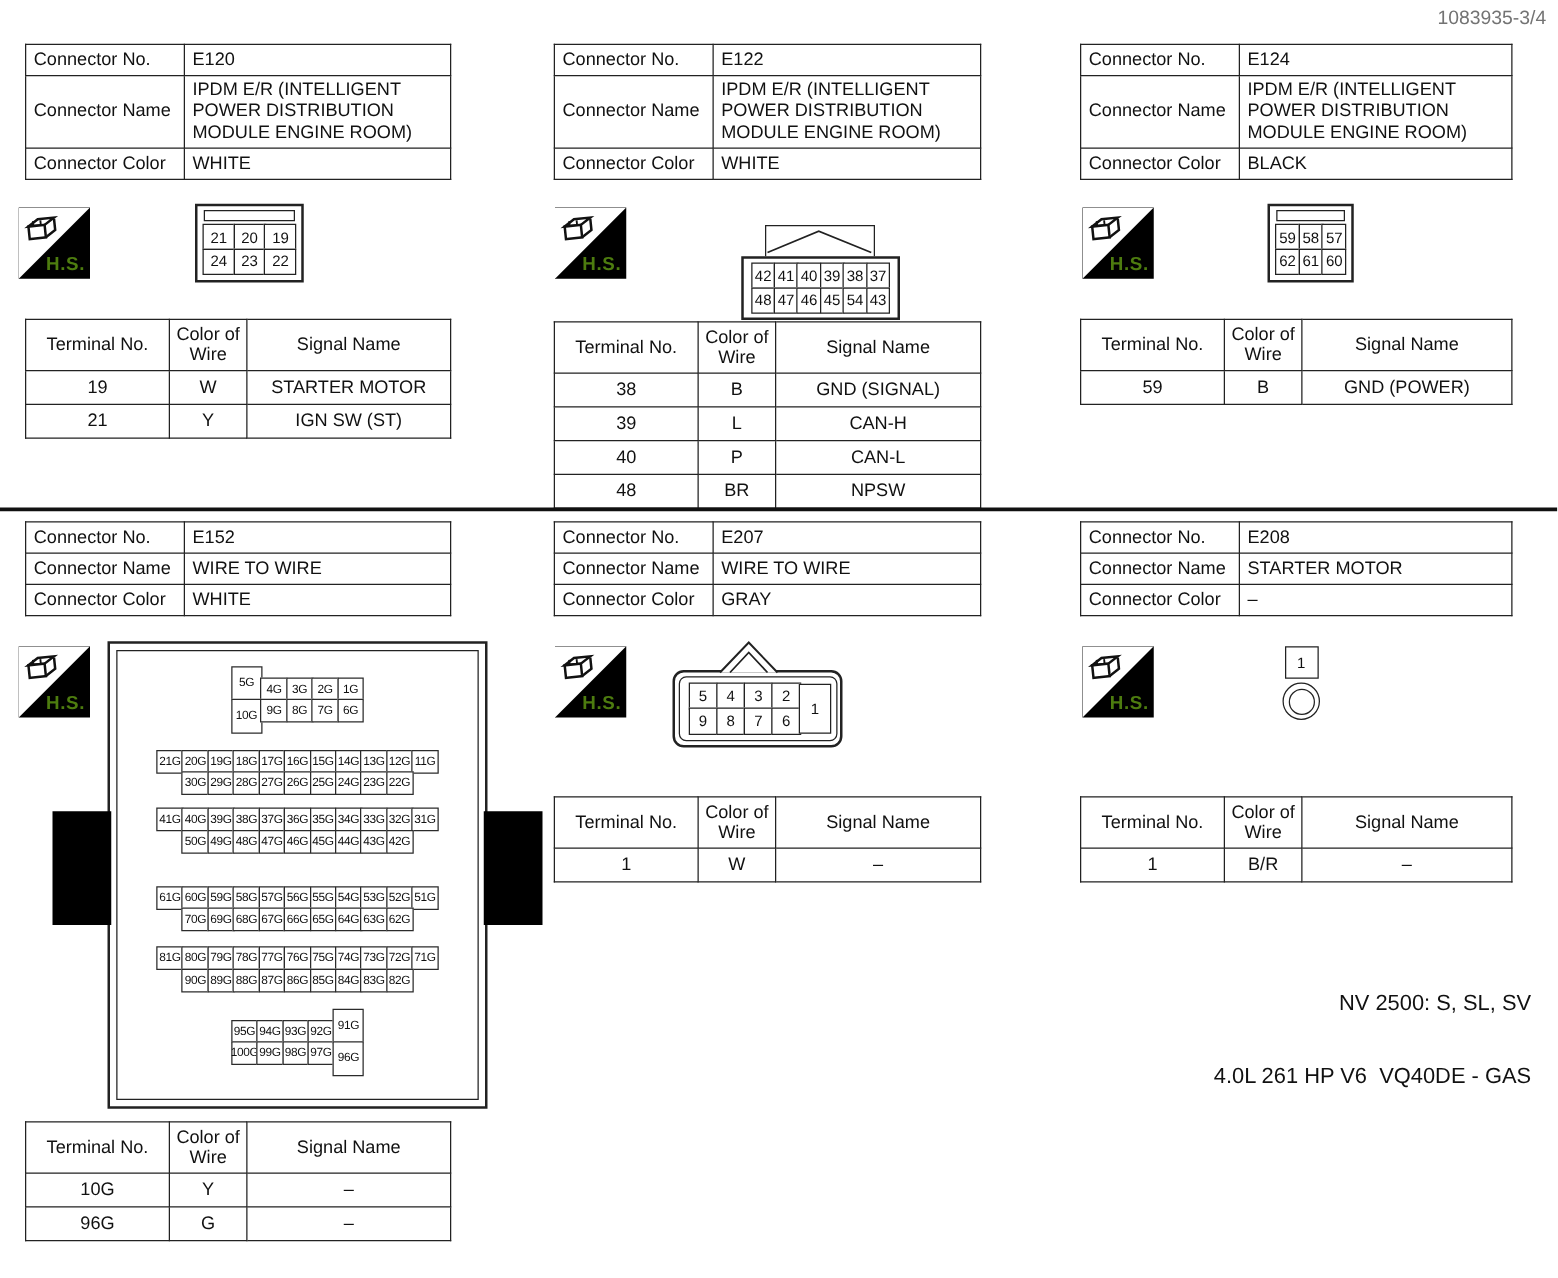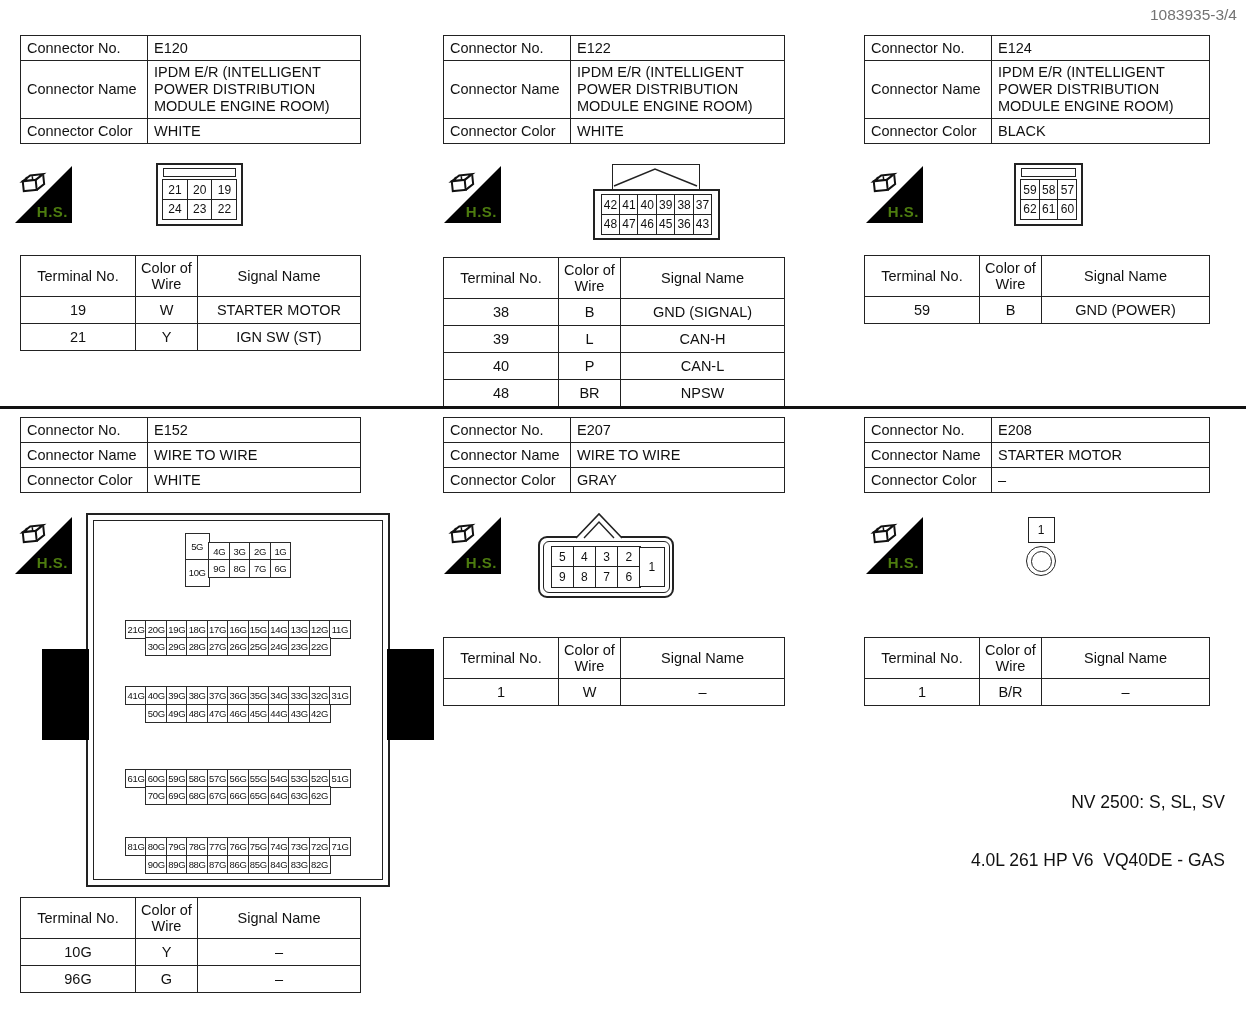--- a/index.html
+++ b/index.html
@@ -31,21 +31,21 @@
   .pin-box { position:absolute; border:2px solid #222; background:#fff; padding:3px 4px 4px; }
   .pin-strip { height:9px; border:1.3px solid #222; margin:0 1px 2px; }
   .pin-row { display:flex; justify-content:center; }
   .pin-row + .pin-row { margin-top:-1.3px; }
   .pin-cell { width:26px; height:21px; border:1.3px solid #222; display:flex; align-items:center;
               justify-content:center; font-size:12px; background:#fff; }
   .pin-cell + .pin-cell { margin-left:-1.3px; }
   .pin-box.small .pin-cell { width:20px; }
 
   
-  .conn-e122 { position:absolute; left:565px; top:164px;padding-left:28px; }
+  .conn-e122 { position:absolute; left:565px; top:180px;padding-left:28px; }
   .e122-tab { width:88px; height:26px; margin-left:19px; border:1.5px solid #222; border-bottom:none; background:#fff; }
   .e122-box { border:2px solid #222; background:#fff; padding:3px 4px; margin-top:-1px; width:127px; }
   .e122-box .pin-cell { width:19.7px; height:21px; }
 
   
   .conn-e207 { position:absolute; left:538px; top:512px; width:136px; }
   .e207-tri { display:block; margin-left:36px; margin-bottom:-3px; }
   .e207-box { border:2px solid #222; border-radius:9px; background:#fff; padding:2.5px; }
   .e207-inner { border:1.5px solid #222; border-radius:6px; padding:4px 4px 4px 7px; display:flex; align-items:center; }
   .e207-inner .pin-cell { width:23.5px; height:22px; }
@@ -56,21 +56,21 @@
   .conn-e208 { position:absolute; left:1024px; top:517px; width:34px; display:flex; flex-direction:column; align-items:center; }
   .e208-sq { width:27px; height:26px; border:1.5px solid #222; display:flex; align-items:center; justify-content:center; font-size:12px; }
   .e208-ring { width:30px; height:30px; border:1.6px solid #222; border-radius:50%; margin-top:3px;
                display:flex; align-items:center; justify-content:center; }
   .e208-ring-inner { width:21px; height:21px; border:1.6px solid #222; border-radius:50%; }
 
   
   .e152 { position:absolute; left:86px; top:513px; width:304px; height:374px; border:2px solid #222; background:#fff; }
   .e152-tab { position:absolute; width:47px; height:91px; background:#000; top:134px; }
   .e152-tab.left { left:-46px; } .e152-tab.right { right:-46px; }
-  .e152-inner { position:absolute; inset:5px; border:1.6px solid #222; display:flex; flex-direction:column; align-items:center;gap:20px; }
+  .e152-inner { position:absolute; inset:5px; border:1.6px solid #222; display:flex; flex-direction:column; align-items:center; }
   .grow { display:flex; justify-content:center; }
   .grow + .grow { margin-top:-1.4px; }
   .gcell { width:21.8px; height:19px; border:1.4px solid #2b2b2b; display:flex; align-items:center;
            justify-content:center; font-size:9.5px; letter-spacing:-.3px; background:#fff; }
   .gcell + .gcell { margin-left:-1.4px; }
   .gcell.tall { width:25px; height:27.5px; }
   .grpA, .grpF { display:flex; align-items:center; }
   .grpA { margin-top:12px; }
   .rcol { display:flex; flex-direction:column; }
   .grpA .rcol, .grpF .tcol { margin-left:-1.4px; }
@@ -216,21 +216,21 @@
           <div class="pin-cell">40</div>
           <div class="pin-cell">39</div>
           <div class="pin-cell">38</div>
           <div class="pin-cell">37</div>
         </div>
       <div class="pin-row">
           <div class="pin-cell">48</div>
           <div class="pin-cell">47</div>
           <div class="pin-cell">46</div>
           <div class="pin-cell">45</div>
-          <div class="pin-cell">36</div>
+          <div class="pin-cell">54</div>
           <div class="pin-cell">43</div>
         </div>
     </div>
   </div>
 
   <table class="term" style="left:443px;top:257px;width:342px">
     <colgroup>
         <col style="width:115px">
         <col style="width:62px">
         <col>

